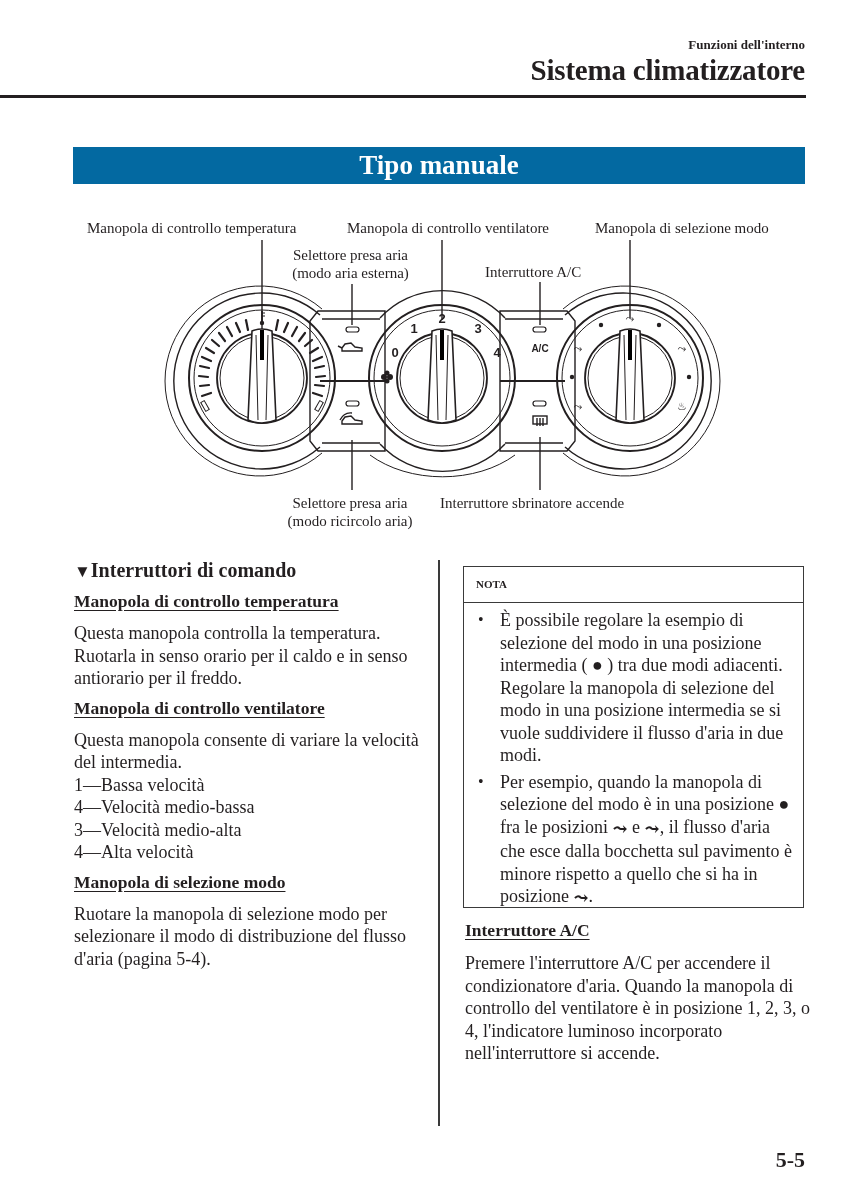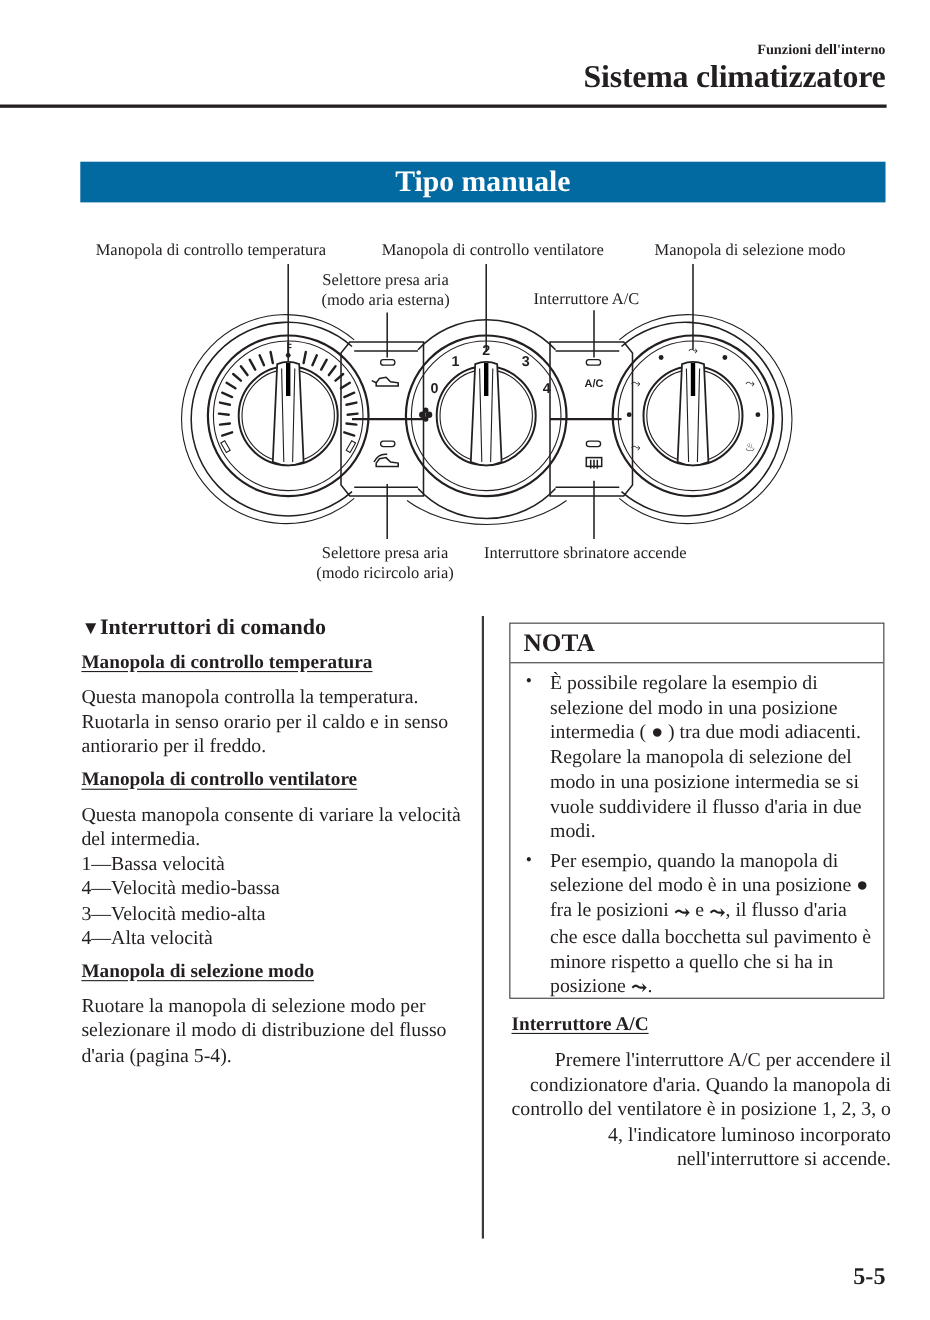--- a/index.html
+++ b/index.html
@@ -12,21 +12,21 @@
   .banner { left: 73px; top: 147px; width: 732px; height: 37px; background: #0369a1; color: #fff;
             font-size: 27px; font-weight: bold; text-align: center; line-height: 37px; }
   .callout { font-size: 15px; line-height: 18px; white-space: nowrap; }
   .callout.center { text-align: center; }
   .diagram { left: 0; top: 0; width: 845px; height: 560px; }
   .col-divider { left: 438px; top: 560px; width: 2px; height: 566px; background: #3a3a3a; }
   .h2 { font-size: 20px; font-weight: bold; }
   .h3 { font-size: 17.5px; font-weight: bold; text-decoration: underline; text-underline-offset: 3px; }
   .para { font-size: 18px; line-height: 22.5px; }
   .nota { left: 463px; top: 566px; width: 341px; height: 342px; border: 1.5px solid #3a3a3a; box-sizing: border-box; }
-  .nota-head { height: 35px; border-bottom: 1.5px solid #3a3a3a; font-size: 23px; font-weight: bold;
+  .nota-head { height: 35px; border-bottom: 1.5px solid #3a3a3a; font-size: 11px; font-weight: bold;
                padding-left: 12px; line-height: 35px; }
   .nota ul { margin: 0; padding: 6px 8px 0 36px; list-style: none; }
   .nota li { font-size: 18px; line-height: 22.5px; position: relative; margin-bottom: 4px; }
   .nota li::before { content: "•"; position: absolute; left: -22px; top: 0; font-size: 16px; }
   .page-num { right: 40px; top: 1147px; font-size: 22px; font-weight: bold; }
   .icon-inline { display: inline-block; vertical-align: -2px; }
 </style>
 </head>
 <body>
 
@@ -226,16 +226,16 @@
 <div class="abs nota">
   <div class="nota-head">NOTA</div>
   <ul>
     <li><span>È possibile regolare la esempio di selezione del modo in una posizione intermedia ( </span><span>●</span><span> ) tra due modi adiacenti. Regolare la manopola di selezione del modo in una posizione intermedia se si vuole suddividere il flusso d'aria in due modi.</span></li>
     <li><span>Per esempio, quando la manopola di selezione del modo è in una posizione </span><span>●</span><span> fra le posizioni </span><span class="icon-inline" style="font-weight:bold;">⤳</span><span> e </span><span class="icon-inline" style="font-weight:bold;">⤳</span><span>, il flusso d'aria che esce dalla bocchetta sul pavimento è minore rispetto a quello che si ha in posizione </span><span class="icon-inline" style="font-weight:bold;">⤳</span><span>.</span></li>
   </ul>
 </div>
 
 <div class="abs" style="left:465px; top:920px; width:345px;">
   <div class="h3">Interruttore A/C</div>
-  <div class="para" style="margin-top:11px;text-align:right;">Premere l'interruttore A/C per accendere il condizionatore d'aria. Quando la manopola di controllo del ventilatore è in posizione 1, 2, 3, o 4, l'indicatore luminoso incorporato nell'interruttore si accende.</div>
+  <div class="para" style="margin-top:11px;">Premere l'interruttore A/C per accendere il condizionatore d'aria. Quando la manopola di controllo del ventilatore è in posizione 1, 2, 3, o 4, l'indicatore luminoso incorporato nell'interruttore si accende.</div>
 </div>
 
 <div class="abs page-num">5-5</div>
 
 </body></html>

